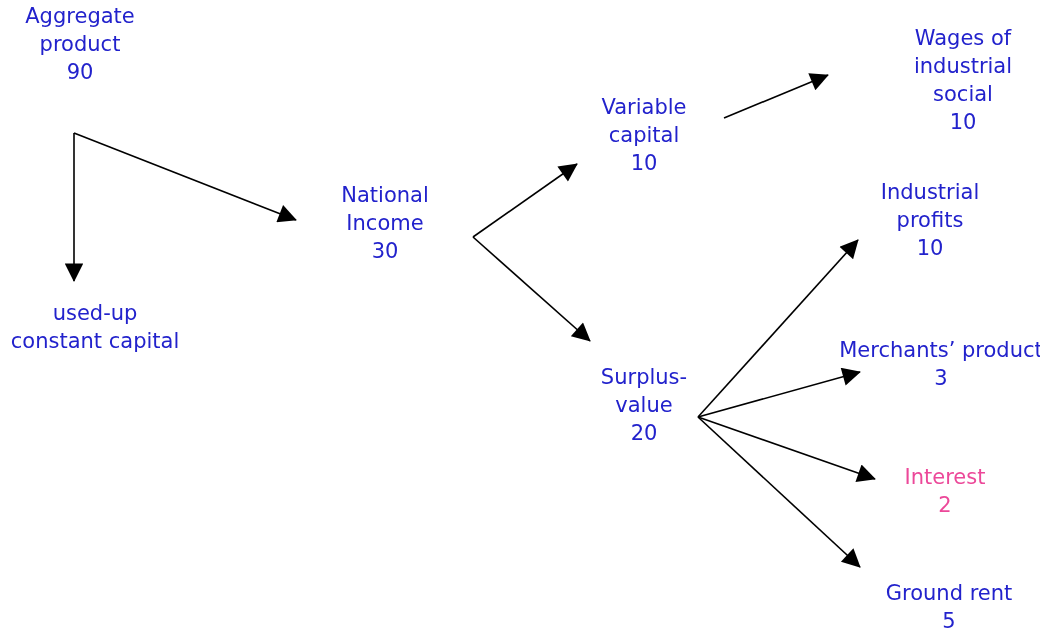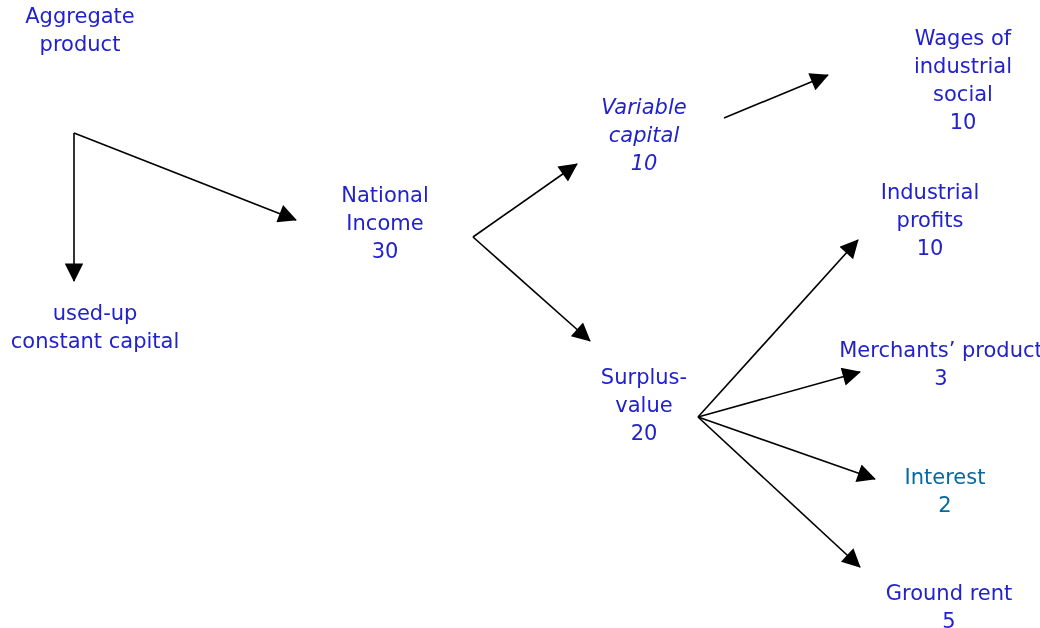--- a/index.html
+++ b/index.html
@@ -48,31 +48,32 @@
       <line x1="724" y1="118" x2="828" y2="75" stroke="#000000" stroke-width="1.6" marker-end="url(#ah)"></line>
       <line x1="698" y1="417" x2="858" y2="240" stroke="#000000" stroke-width="1.6" marker-end="url(#ah)"></line>
       <line x1="698" y1="417" x2="860" y2="372" stroke="#000000" stroke-width="1.6" marker-end="url(#ah)"></line>
       <line x1="698" y1="417" x2="875" y2="479" stroke="#000000" stroke-width="1.6" marker-end="url(#ah)"></line>
       <line x1="698" y1="417" x2="860" y2="567" stroke="#000000" stroke-width="1.6" marker-end="url(#ah)"></line>
     </svg>
   <div id="nodes">
       <div class="node" style="left: 80px; top: 2px; color: rgb(34, 34, 204);">
         <span class="node-line">Aggregate</span>
         <span class="node-line">product</span>
+        <span class="node-line node-value">90</span>
       </div>
       <div class="node" style="left: 95px; top: 299px; color: rgb(34, 34, 204);">
         <span class="node-line">used-up</span>
         <span class="node-line">constant capital</span>
       </div>
       <div class="node" style="left: 385px; top: 181px; color: rgb(34, 34, 204);">
         <span class="node-line">National</span>
         <span class="node-line">Income</span>
         <span class="node-line node-value">30</span>
       </div>
-      <div class="node" style="left: 644px; top: 93px; color: rgb(34, 34, 204); font-style: italic;">
+      <div class="node" style="left: 644px; top: 93px; color: rgb(34, 34, 204);">
         <span class="node-line">Variable</span>
         <span class="node-line">capital</span>
         <span class="node-line node-value">10</span>
       </div>
       <div class="node" style="left: 925px; top: 24px; color: rgb(34, 34, 204); margin-left: 38px;">
         <span class="node-line">Wages of</span>
         <span class="node-line">industrial</span>
         <span class="node-line">social</span>
         <span class="node-line node-value">10</span>
       </div>
@@ -83,21 +84,21 @@
       </div>
       <div class="node" style="left: 644px; top: 363px; color: rgb(34, 34, 204);">
         <span class="node-line">Surplus-</span>
         <span class="node-line">value</span>
         <span class="node-line node-value">20</span>
       </div>
       <div class="node" style="left: 941px; top: 336px; color: rgb(34, 34, 204);">
         <span class="node-line">Merchants’ product</span>
         <span class="node-line node-value">3</span>
       </div>
-      <div class="node" style="left: 945px; top: 463px; color: #0369a1;">
+      <div class="node" style="left: 945px; top: 463px; color: #ec4899;">
         <span class="node-line">Interest</span>
         <span class="node-line node-value">2</span>
       </div>
       <div class="node" style="left: 949px; top: 579px; color: rgb(34, 34, 204);">
         <span class="node-line">Ground rent</span>
         <span class="node-line node-value">5</span>
       </div>
     </div>
 </div>
 

